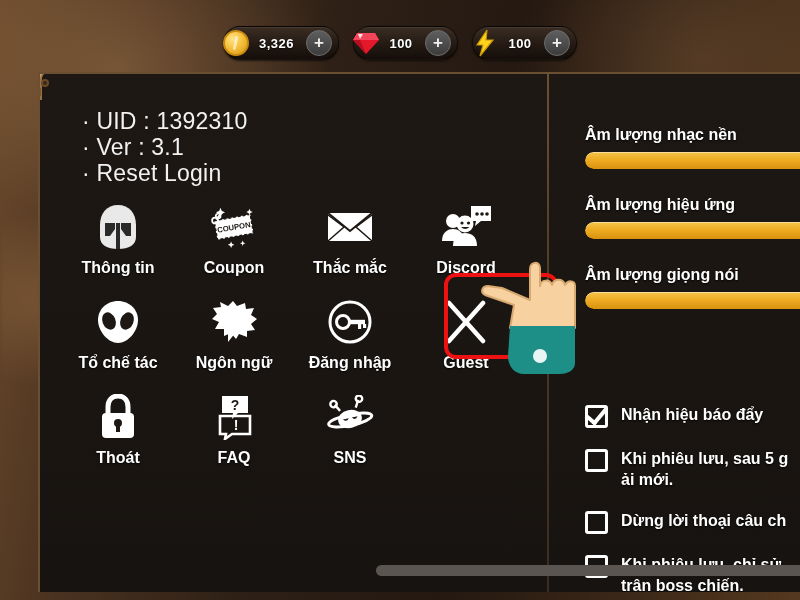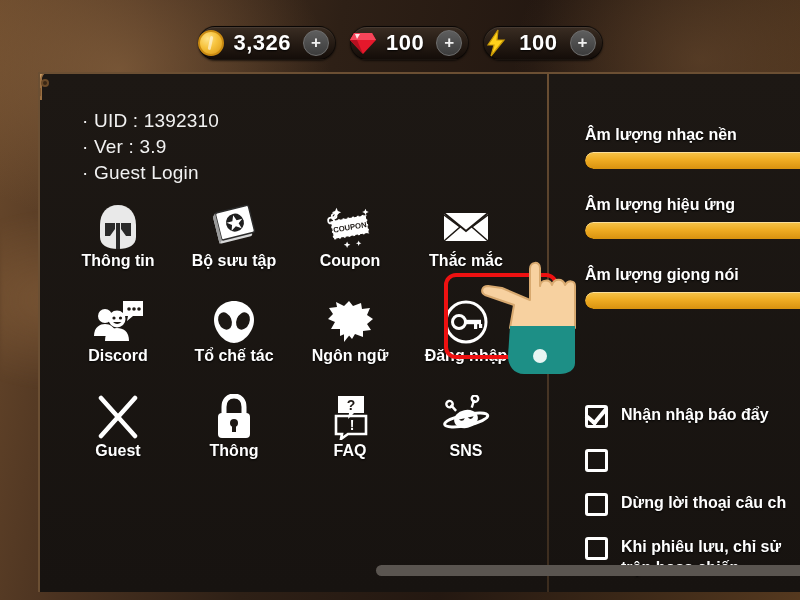--- a/index.html
+++ b/index.html
@@ -41,21 +41,21 @@
     box-shadow: 0 1px 2px rgba(0,0,0,0.6), inset 0 1px 0 rgba(255,255,255,0.07);
     border: 1px solid rgba(0,0,0,0.55);
   }
   .pill-icon {
     width: 30px; height: 30px; margin-left: -3px;
     display: flex; align-items: center; justify-content: center;
     flex: 0 0 auto;
   }
   .pill-value {
     color: #fff;
-    font-size: 22px; font-weight: bold;
+    font-size: 13px; font-weight: bold;
     letter-spacing: 0.5px;
     padding: 0 12px 0 8px;
     text-shadow: 0 1px 2px rgba(0,0,0,0.9);
     min-width: 44px; text-align: center;
     white-space: nowrap;
   }
   .plus-btn {
     width: 26px; height: 26px; border-radius: 50%;
     background: linear-gradient(180deg, #5e5e5e 0%, #3c3c3c 100%);
     border: 1px solid #6e6e6e;
@@ -91,21 +91,21 @@
   }
   #corner-ornament {
     position: absolute; left: -6px; top: -8px;
     width: 34px; height: 38px;
     z-index: 12;
   }
 
   
   #meta-block {
     position: absolute; left: 42px; top: 34px;
-    color: #f2f2f2; font-size: 19px; line-height: 26px;
+    color: #f2f2f2; font-size: 23px; line-height: 26px;
     letter-spacing: 0.2px;
   }
   #meta-block div { white-space: nowrap; }
 
   
   #icon-grid {
     position: absolute; left: 20px; top: 124px;
     width: 500px;
     display: grid;
     grid-template-columns: repeat(4, 116px);
@@ -116,20 +116,21 @@
     display: flex; flex-direction: column;
     align-items: center; justify-content: flex-start;
     padding-top: 4px;
     cursor: pointer;
   }
   .menu-icon {
     height: 50px; width: 56px;
     display: flex; align-items: center; justify-content: center;
   }
   .menu-label {
+    margin-top: 7px;
     color: #ffffff; font-size: 16px; font-weight: bold;
     text-shadow: 0 1px 2px rgba(0,0,0,0.9);
     white-space: nowrap;
   }
   #coupon-highlight {
     position: absolute;
     left: 404px; top: 199px;
     width: 114px; height: 86px;
     border: 4px solid #ee1111;
     border-radius: 12px;
@@ -270,52 +271,38 @@
       <path d="M2 2 L30 2 L30 7 L12 7 Q9 8 8 12 L8 34 L2 34 Z" fill="#9a6f42"></path>
       <path d="M4 4 L27 4 L27 6 L11 6 Q7 8 6 13 L6 31 L4 31 Z" fill="#c59a63"></path>
       <circle cx="11" cy="17" r="4" fill="#6b4a28"></circle>
       <circle cx="11" cy="17" r="2" fill="#3a2715"></circle>
       <path d="M16 3 L24 3 L22 7 L15 7 Z" fill="#d8b583"></path>
       <path d="M3 22 L7 22 L7 30 L3 31 Z" fill="#7d5630"></path>
     </svg>
 
     <div id="meta-block">
       <div>· UID : 1392310</div>
-      <div>· Ver : 3.9</div>
-      <div>· Guest Login</div>
+      <div>· Ver : 3.1</div>
+      <div>· Reset Login</div>
     </div>
 
     <div id="icon-grid">
 
       <div class="menu-item">
         <span class="menu-icon">
           <svg width="44" height="48" viewBox="0 0 44 48">
             <path d="M22 2 C33 2 40 10 40 22 L40 34 C40 42 33 46 22 46 C11 46 4 42 4 34 L4 22 C4 10 11 2 22 2 Z" fill="#e9e9e9"></path>
             <path d="M9 20 L19 20 L19 26 L14 33 L9 33 Z" fill="#2a2a2a"></path>
             <path d="M35 20 L25 20 L25 26 L30 33 L35 33 Z" fill="#2a2a2a"></path>
             <rect x="20" y="20" width="4" height="26" fill="#2a2a2a"></rect>
           </svg>
         </span>
         <span class="menu-label">Thông tin</span>
       </div>
 
-      <div class="menu-item">
-        <span class="menu-icon">
-          <svg width="48" height="46" viewBox="0 0 48 46">
-            <g transform="rotate(-14 24 23)">
-              <rect x="6" y="8" width="34" height="28" rx="2" fill="#d8d8d8"></rect>
-              <rect x="9" y="5" width="34" height="28" rx="2" fill="#ffffff" stroke="#2b2b2b" stroke-width="1.5"></rect>
-              <circle cx="26" cy="19" r="9" fill="#1e1e1e"></circle>
-              <polygon points="26,11.5 28.2,17 34,17 29.4,20.5 31.2,26 26,22.7 20.8,26 22.6,20.5 18,17 23.8,17" fill="#ffffff"></polygon>
-              <path d="M9 5 L9 33 L6 36 L6 8 Z" fill="#9a9a9a"></path>
-            </g>
-          </svg>
-        </span>
-        <span class="menu-label">Bộ sưu tập</span>
-      </div>
 
 
       <div class="menu-item">
         <span class="menu-icon">
           <svg width="58" height="46" viewBox="0 0 58 46">
             <g transform="rotate(-10 29 24)">
               <rect x="10" y="13" width="38" height="20" fill="#ffffff" stroke="#1d1814" stroke-width="1.6" stroke-dasharray="3 2"></rect>
               <text x="29" y="26" font-family="Liberation Sans, sans-serif" font-size="8" font-weight="bold" fill="#1d1814" text-anchor="middle">COUPON</text>
               <path d="M12 12 L20 6" stroke="#ffffff" stroke-width="2"></path>
               <circle cx="11" cy="13" r="3" fill="none" stroke="#ffffff" stroke-width="1.8"></circle>
@@ -411,21 +398,21 @@
 
       <div class="menu-item">
         <span class="menu-icon">
           <svg width="40" height="46" viewBox="0 0 40 46">
             <path d="M10 20 L10 13 C10 6 14 2 20 2 C26 2 30 6 30 13 L30 20" fill="none" stroke="#ffffff" stroke-width="5"></path>
             <rect x="4" y="19" width="32" height="25" rx="4" fill="#ffffff"></rect>
             <circle cx="20" cy="29" r="4" fill="#1d1814"></circle>
             <rect x="18" y="29" width="4" height="9" fill="#1d1814"></rect>
           </svg>
         </span>
-        <span class="menu-label">Thông</span>
+        <span class="menu-label">Thoát</span>
       </div>
 
       <div class="menu-item">
         <span class="menu-icon">
           <svg width="48" height="46" viewBox="0 0 48 46">
             <path d="M12 2 L38 2 L38 19 L28 19 L22 25 L23 19 L12 19 Z" fill="#ffffff"></path>
             <text x="25" y="16" font-family="Liberation Sans, sans-serif" font-size="14" font-weight="bold" fill="#1d1814" text-anchor="middle">?</text>
             <path d="M10 22 L40 22 L40 40 L22 40 L15 45 L16 40 L10 40 Z" fill="none" stroke="#ffffff" stroke-width="2.6"></path>
             <text x="26" y="36" font-family="Liberation Sans, sans-serif" font-size="14" font-weight="bold" fill="#ffffff" text-anchor="middle">!</text>
           </svg>
@@ -477,25 +464,27 @@
         <div class="slider-track">
           <div class="slider-fill" style="width:100%"></div>
         </div>
       </div>
     </div>
 
     <div id="checkbox-list">
 
       <div class="check-row">
         <span class="checkbox checked"></span>
-        <span class="check-label">Nhận nhập báo đẩy</span>
+        <span class="check-label">Nhận hiệu báo đẩy</span>
       </div>
 
       <div class="check-row">
         <span class="checkbox"></span>
+        <span class="check-label">Khi phiêu lưu, sau 5 g
+ải mới.</span>
       </div>
 
       <div class="check-row">
         <span class="checkbox"></span>
         <span class="check-label">Dừng lời thoại câu ch</span>
       </div>
 
       <div class="check-row">
         <span class="checkbox"></span>
         <span class="check-label">Khi phiêu lưu, chỉ sử

